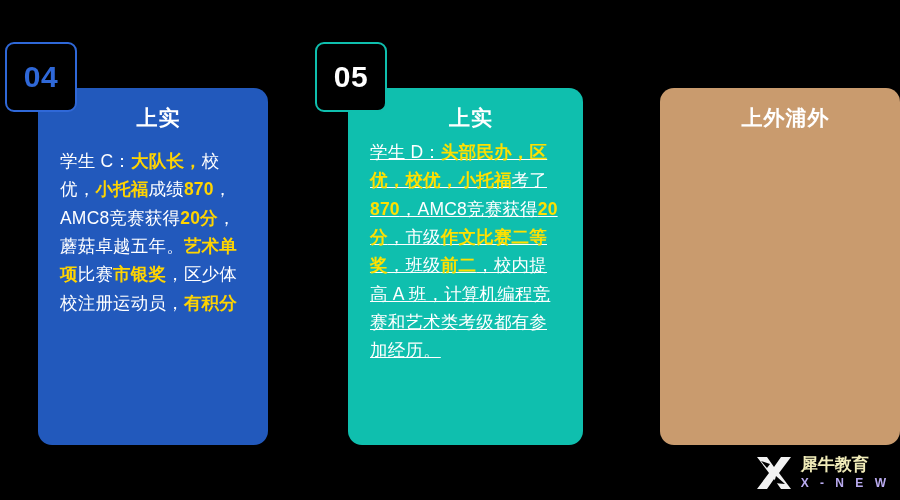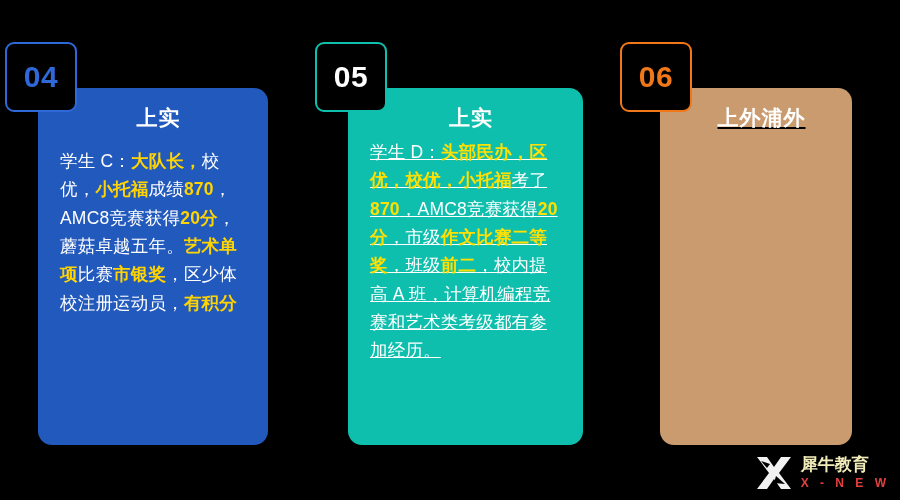--- a/index.html
+++ b/index.html
@@ -64,21 +64,21 @@
 
   
   #card2 { left:348px; top:88px; width:235px; height:357px; background:#0FBFAE; }
   #card2 .card-title { margin-top:19px; }
   #card2 .card-body { margin:10px 22px 0 22px;text-decoration:underline; }
   #badge2 { left:315px; top:42px; border-color:#0FBFAE; }
   #badge2 .badge-num { color:#ffffff; }
   .hl-teal { color:#FFE000; }
 
   
-  #card3 { left:660px; top:88px; width:192px; height:357px; background:#C99B6E;text-decoration:underline; }
+  #card3 { left:660px; top:88px; width:240px; height:357px; background:#C99B6E; }
   #card3 .card-title { margin-top:19px; }
   #card3 .card-body { margin:19px 22px 0 24px; }
   #badge3 { left:620px; top:42px; border-color:#F07818; }
   #badge3 .badge-num { color:#F07818; }
   .hl-tan { color:#FFD400; }
 
   
   #logo {
     position:absolute;
     right:10px; bottom:8px;
@@ -87,21 +87,21 @@
     gap:7px;
     opacity:0.95;
   }
   #logo-mark { width:40px; height:40px; flex:0 0 auto; }
   #logo-text { display:flex; flex-direction:column; line-height:1; }
   #logo-cn {
     color:#fef9c3; font-weight:bold; font-size:17px;
     letter-spacing:0px;
   }
   #logo-en {
-    color:#ef4444; font-size:12px; font-weight:bold;
+    color:#c4b5fd; font-size:12px; font-weight:bold;
     letter-spacing:4px; margin-top:4px;
   }
 </style>
 </head>
 <body>
 
 <div id="stage">
 
   <div class="card" id="card1">
     <div class="card-title">上实</div>
@@ -115,23 +115,20 @@
     <div class="card-title">上实</div>
     <div class="card-body"><span>学生 D：</span><b class="hl-teal">头部民办，区优，校优，小托福</b><span>考了</span><b class="hl-teal">870</b><span>，AMC8竞赛获得</span><b class="hl-teal">20分</b><span>，市级</span><b class="hl-teal">作文比赛二等奖</b><span>，班级</span><b class="hl-teal">前二</b><span>，校内提高 A 班，计算机编程竞赛和艺术类考级都有参加经历。</span></div>
   </div>
   <div class="badge" id="badge2">
     <span class="badge-num">05</span>
   </div>
 
   <div class="card" id="card3">
     <div class="card-title">上外浦外</div>
   </div>
-  <div class="badge" id="badge3">
-    <span class="badge-num">06</span>
-  </div>
 
   <div id="logo">
     <svg id="logo-mark" viewBox="0 0 40 40">
       <path d="M3 5 L13 5 L20 15 L27 5 L37 5 L25 21 L37 37 L27 37 L20 27 L13 37 L3 37 L15 21 Z" fill="#ffffff"></path>
       <path d="M7 9 L16 12 L13 16 Z" fill="#000000"></path>
       <path d="M22 24 L31 32 L20 31 Z" fill="#000000"></path>
     </svg>
     <div id="logo-text">
       <span id="logo-cn">犀牛教育</span>
       <span id="logo-en">X - N E W</span>

